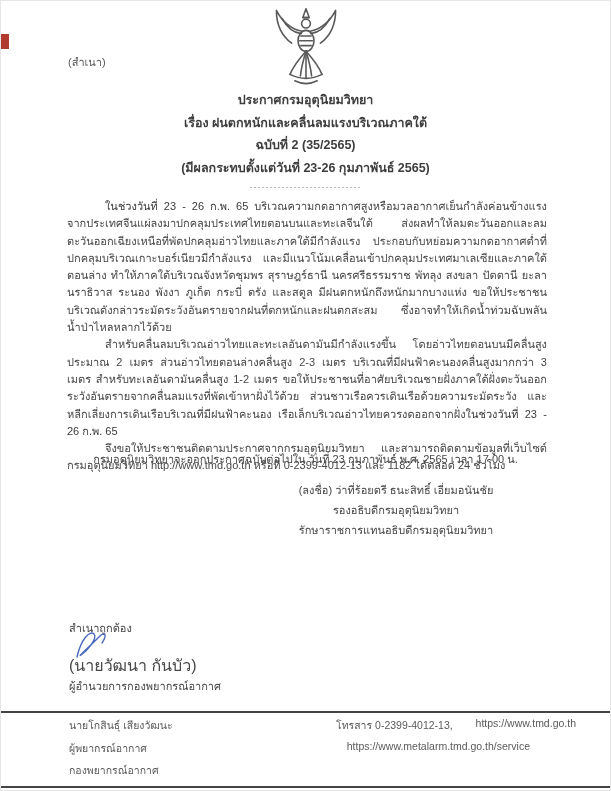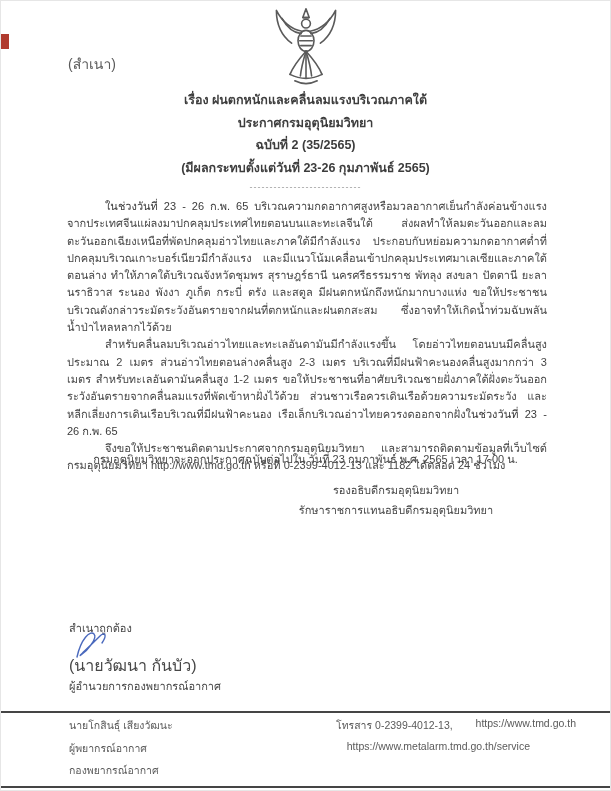--- a/index.html
+++ b/index.html
@@ -7,21 +7,21 @@
     position:relative;
     width:611px;height:791px;
     background:#ffffff;
     border:1px solid #e6e6e6;
     box-sizing:border-box;
     font-family:"Liberation Sans","DejaVu Sans",sans-serif;
     color:#474747;
     overflow:hidden;
   }
   .edge-marker{position:absolute;left:0;top:33px;width:8px;height:15px;}
-  .copy-label{position:absolute;left:67px;top:52px;font-size:14px;color:#5a5a5a;}
+  .copy-label{position:absolute;left:67px;top:52px;font-size:11px;color:#5a5a5a;}
   .emblem{position:absolute;left:0;right:0;top:6px;text-align:center;}
   .header{
     position:absolute;top:88px;left:0;right:0;
     text-align:center;font-weight:bold;font-size:12.5px;
     color:#3d3d3d;line-height:22.5px;
   }
   .dash-rule{
     display:block;margin-top:3px;font-weight:normal;
     font-size:9px;color:#9a9a9a;letter-spacing:1px;line-height:10px;
   }
@@ -77,36 +77,37 @@
       <path d="M50 55 C46 68 44 76 43 86"></path>
       <path d="M50 56 L50 88"></path>
       <path d="M50 55 C54 68 56 76 57 86"></path>
       <path d="M50 55 C60 66 66 74 70 84"></path>
       <path d="M30 84 Q50 94 70 84"></path>
       <path d="M36 92 Q50 99 64 92"></path>
     </svg>
   </div>
 
   <div class="header">
+    <div>ประกาศกรมอุตุนิยมวิทยา</div>
     <div>เรื่อง ฝนตกหนักและคลื่นลมแรงบริเวณภาคใต้</div>
-    <div>ประกาศกรมอุตุนิยมวิทยา</div>
     <div>ฉบับที่ 2 (35/2565)</div>
     <div>(มีผลกระทบตั้งแต่วันที่ 23-26 กุมภาพันธ์ 2565)</div>
     <span class="dash-rule">----------------------------</span>
   </div>
 
   <div class="doc-body">
     <p><span class="b">ในช่วงวันที่ 23 - 26 ก.พ. 65</span><span> บริเวณความกดอากาศสูงหรือมวลอากาศเย็นกำลังค่อนข้างแรงจากประเทศจีนแผ่ลงมาปกคลุมประเทศไทยตอนบนและทะเลจีนใต้ ส่งผลทำให้ลมตะวันออกและลมตะวันออกเฉียงเหนือที่พัดปกคลุมอ่าวไทยและภาคใต้มีกำลังแรง ประกอบกับหย่อมความกดอากาศต่ำที่ปกคลุมบริเวณเกาะบอร์เนียวมีกำลังแรง และมีแนวโน้มเคลื่อนเข้าปกคลุมประเทศมาเลเซียและภาคใต้ตอนล่าง ทำให้ภาคใต้บริเวณจังหวัดชุมพร สุราษฎร์ธานี นครศรีธรรมราช พัทลุง สงขลา ปัตตานี ยะลา นราธิวาส ระนอง พังงา ภูเก็ต กระบี่ ตรัง และสตูล มีฝนตกหนักถึงหนักมากบางแห่ง ขอให้ประชาชนบริเวณดังกล่าวระมัดระวังอันตรายจากฝนที่ตกหนักและฝนตกสะสม ซึ่งอาจทำให้เกิดน้ำท่วมฉับพลันน้ำป่าไหลหลากไว้ด้วย</span></p>
     <p><span>สำหรับคลื่นลมบริเวณอ่าวไทยและทะเลอันดามันมีกำลังแรงขึ้น โดยอ่าวไทยตอนบนมีคลื่นสูงประมาณ 2 เมตร ส่วนอ่าวไทยตอนล่างคลื่นสูง 2-3 เมตร บริเวณที่มีฝนฟ้าคะนองคลื่นสูงมากกว่า 3 เมตร สำหรับทะเลอันดามันคลื่นสูง 1-2 เมตร ขอให้ประชาชนที่อาศัยบริเวณชายฝั่งภาคใต้ฝั่งตะวันออกระวังอันตรายจากคลื่นลมแรงที่พัดเข้าหาฝั่งไว้ด้วย ส่วนชาวเรือควรเดินเรือด้วยความระมัดระวัง และหลีกเลี่ยงการเดินเรือบริเวณที่มีฝนฟ้าคะนอง เรือเล็กบริเวณอ่าวไทยควรงดออกจากฝั่ง</span><span class="b">ในช่วงวันที่ 23 - 26 ก.พ. 65</span></p>
     <p><span>จึงขอให้ประชาชนติดตามประกาศจากกรมอุตุนิยมวิทยา และสามารถติดตามข้อมูลที่เว็บไซต์กรมอุตุนิยมวิทยา http://www.tmd.go.th หรือที่ 0-2399-4012-13 และ 1182 ได้ตลอด 24 ชั่วโมง</span></p>
   </div>
 
   <div class="announce" style="top:449px;">กรมอุตุนิยมวิทยาจะออกประกาศฉบับต่อไปใน วันที่ 23 กุมภาพันธ์ พ.ศ. 2565 เวลา 17.00 น.</div>
 
   <div class="sig-block">
+    <div>(ลงชื่อ) ว่าที่ร้อยตรี ธนะสิทธิ์ เอี่ยมอนันชัย</div>
     <div>รองอธิบดีกรมอุตุนิยมวิทยา</div>
     <div>รักษาราชการแทนอธิบดีกรมอุตุนิยมวิทยา</div>
   </div>
 
   <div class="certify-label">สำเนาถูกต้อง</div>
   <div class="certify-sign">
     <svg width="48" height="36" viewBox="0 0 48 36" fill="none" stroke="#4a69bd" stroke-width="1.4" stroke-linecap="round">
       <path d="M8 30 C12 12 21 3 25 7 C29 11 18 24 12 28 C8 31 20 20 31 9 C35 5 39 7 33 16"></path>
     </svg>
   </div>

